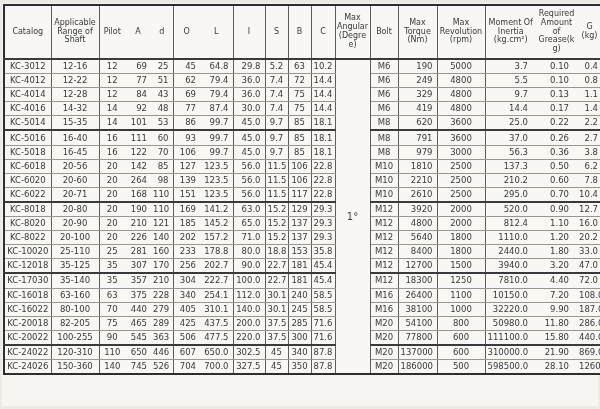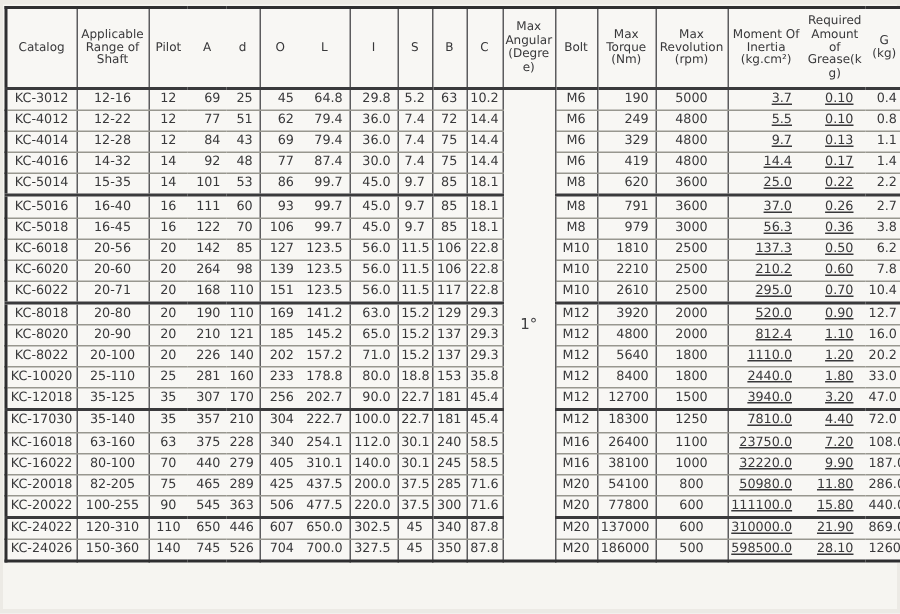--- a/index.html
+++ b/index.html
@@ -43,21 +43,21 @@
     white-space:nowrap;
     overflow:hidden;
     border-bottom:1px solid #98978f;
     text-align:center;
   }
   tr.group-end td{border-bottom:2px solid #3a3a3c;}
   tr:last-child td{border-bottom:none;}
   .br{border-right:1px solid #5c5c5e;}
   .al{text-align:center;padding-left:2px;}
   .ar{text-align:right;padding-right:4px;}
-  .ar2{text-align:right;padding-right:8px;text-decoration:underline;}
+  .ar2{text-align:right;padding-right:8px;}
   td.maxang{
     font-size:10px;
     text-align:center;
     vertical-align:middle;
     border-bottom:none;
     color:#414143;
   }
 </style>
 </head>
 <body>
@@ -420,21 +420,21 @@
           <td class="br ar">228</td>
           <td class="ar">340</td>
           <td class="br ar">254.1</td>
           <td class="br ar">112.0</td>
           <td class="br">30.1</td>
           <td class="br">240</td>
           <td class="br">58.5</td>
           <td class="br">M16</td>
           <td class="br ar">26400</td>
           <td class="br">1100</td>
-          <td class="ar2">23750.0</td>
+          <td class="ar2">10150.0</td>
           <td class="ar2">7.20</td>
           <td class="ar">108.0</td>
         </tr>
         <tr>
           <td class="br al">KC-16022</td>
           <td class="br">80-100</td>
           <td>70</td>
           <td class="ar">440</td>
           <td class="br ar">279</td>
           <td class="ar">405</td>

